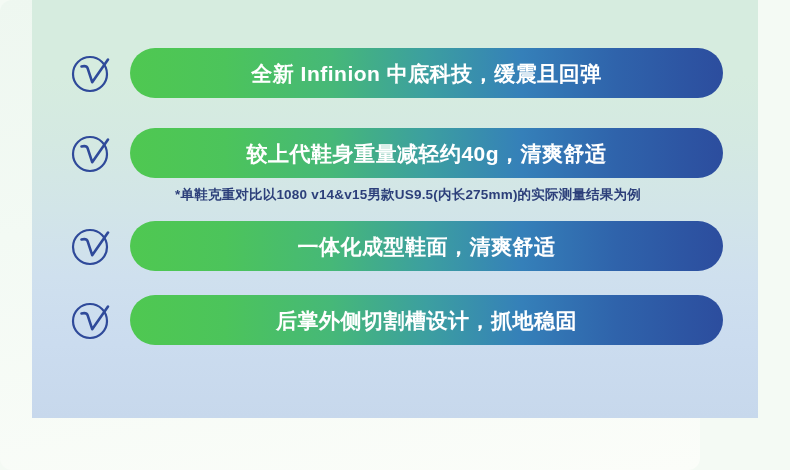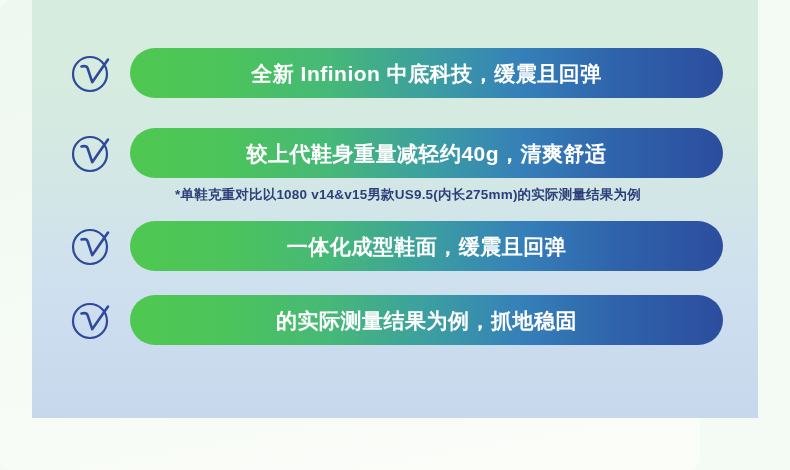--- a/index.html
+++ b/index.html
@@ -157,31 +157,31 @@
       <div class="footnote">*单鞋克重对比以1080 v14&amp;v15男款US9.5(内长275mm)的实际测量结果为例</div>
 
       <div class="feature-row r3">
         <span class="check-icon">
           <svg viewBox="0 0 48 48" xmlns="http://www.w3.org/2000/svg">
             <circle cx="22" cy="25" r="17" fill="none" stroke="#2f4a9a" stroke-width="2.2"></circle>
             <path d="M13.5 17.5 C16.5 16.8 19 17.4 19.6 19.2 L24.2 33.2 L40 10.5" fill="none" stroke="#2f4a9a" stroke-width="2.6" stroke-linecap="round" stroke-linejoin="round"></path>
           </svg>
         </span>
         <div class="pill">
-          <span class="pill-text">一体化成型鞋面，缓震且回弹</span>
+          <span class="pill-text">一体化成型鞋面，清爽舒适</span>
         </div>
       </div>
 
       <div class="feature-row r4">
         <span class="check-icon">
           <svg viewBox="0 0 48 48" xmlns="http://www.w3.org/2000/svg">
             <circle cx="22" cy="25" r="17" fill="none" stroke="#2f4a9a" stroke-width="2.2"></circle>
             <path d="M13.5 17.5 C16.5 16.8 19 17.4 19.6 19.2 L24.2 33.2 L40 10.5" fill="none" stroke="#2f4a9a" stroke-width="2.6" stroke-linecap="round" stroke-linejoin="round"></path>
           </svg>
         </span>
         <div class="pill">
-          <span class="pill-text">的实际测量结果为例，抓地稳固</span>
+          <span class="pill-text">后掌外侧切割槽设计，抓地稳固</span>
         </div>
       </div>
 
     </div>
   </div>
 </div>
 
 </body></html>

